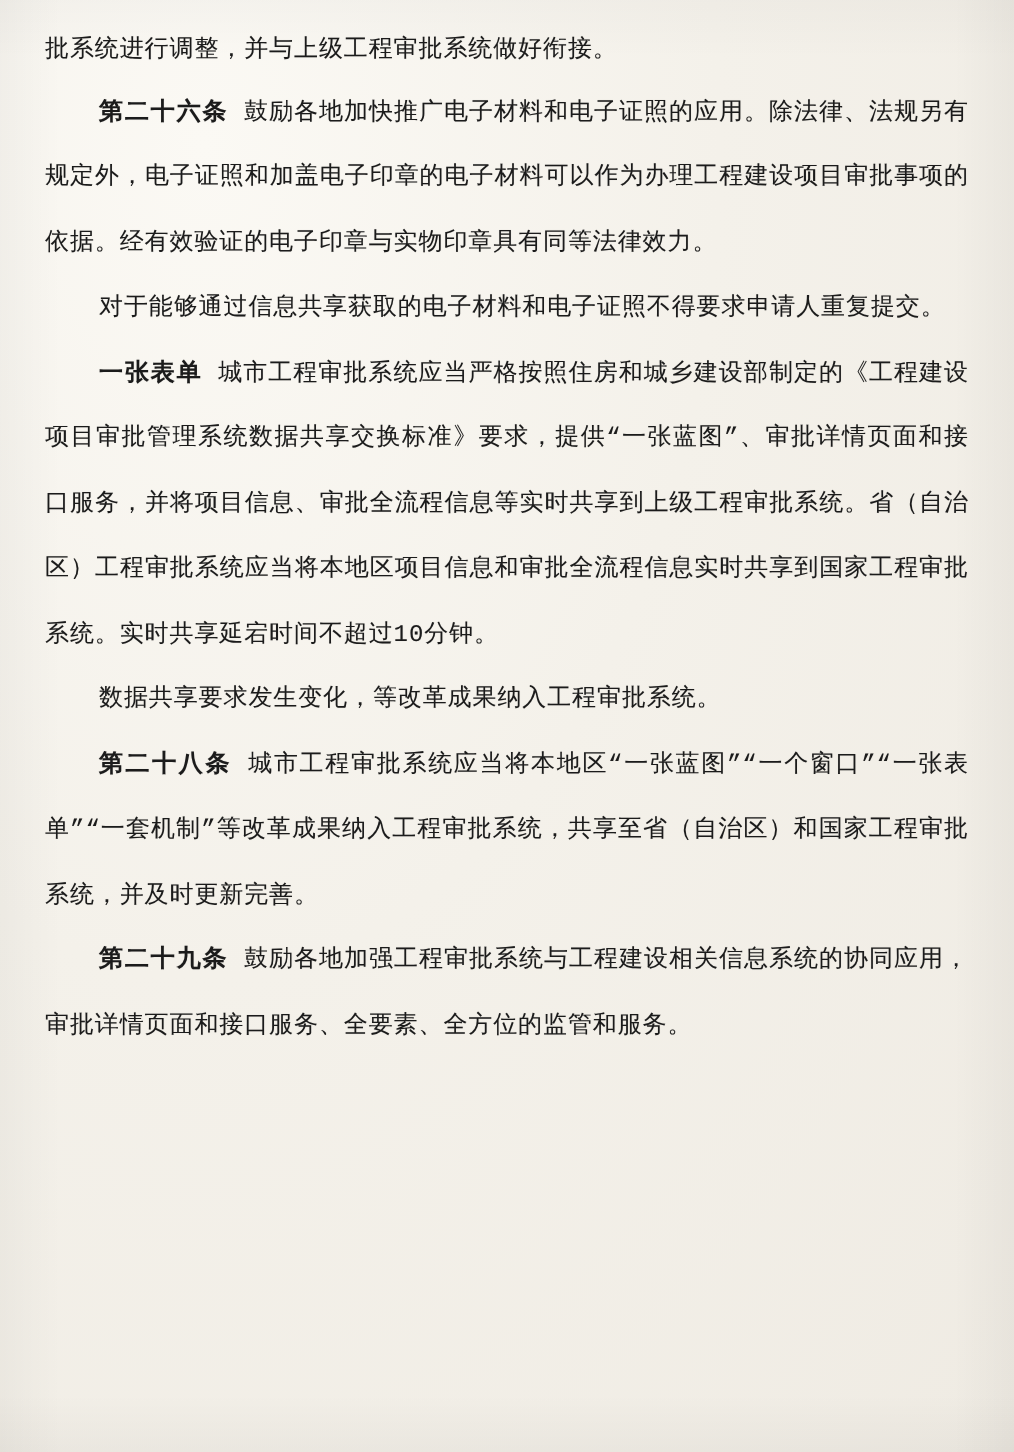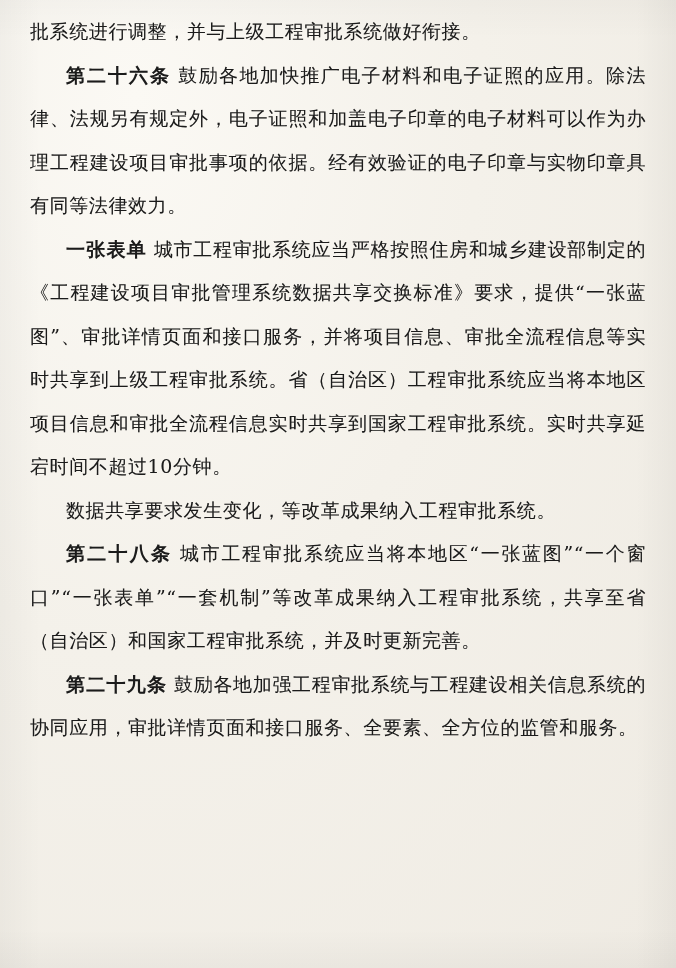--- a/index.html
+++ b/index.html
@@ -31,31 +31,32 @@
       linear-gradient(90deg, rgba(0,0,0,0.030) 0%, rgba(0,0,0,0.0) 6%, rgba(0,0,0,0.0) 94%, rgba(0,0,0,0.035) 100%),
       linear-gradient(180deg, rgba(0,0,0,0.025) 0%, rgba(0,0,0,0.0) 4%, rgba(0,0,0,0.0) 96%, rgba(0,0,0,0.03) 100%);
     pointer-events: none;
   }
   .doc-body {
     position: relative;
     z-index: 2;
   }
   p.para {
     margin: 0;
-    font-size: 19px;
+    font-size: 16px;
     line-height: 43.5px;
     color: #1b1b1b;
     text-align: justify;
     text-justify: inter-character;
     letter-spacing: 0.6px;
     text-indent: 0;
     -webkit-font-smoothing: antialiased;
   }
   p.para.indent {
     text-indent: 36px;
+    font-family: Liberation Mono, monospace;
   }
   .art {
     font-weight: bold;
     letter-spacing: 1.2px;
   }
   
   .doc-body p.para {
     text-shadow: 0 0 0.6px rgba(0,0,0,0.22);
   }
 </style>
@@ -67,20 +68,23 @@
 
     <p class="para">
       <span>批系统进行调整，并与上级工程审批系统做好衔接。</span>
     </p>
 
     <p class="para indent">
       <span class="art">第二十六条</span>
       <span>鼓励各地加快推广电子材料和电子证照的应用。除法律、法规另有规定外，电子证照和加盖电子印章的电子材料可以作为办理工程建设项目审批事项的依据。经有效验证的电子印章与实物印章具有同等法律效力。</span>
     </p>
 
+    <p class="para indent">
+      <span>对于能够通过信息共享获取的电子材料和电子证照不得要求申请人重复提交。</span>
+    </p>
 
     <p class="para indent">
       <span class="art">一张表单</span>
       <span>城市工程审批系统应当严格按照住房和城乡建设部制定的《工程建设项目审批管理系统数据共享交换标准》要求，提供“一张蓝图”、审批详情页面和接口服务，并将项目信息、审批全流程信息等实时共享到上级工程审批系统。省（自治区）工程审批系统应当将本地区项目信息和审批全流程信息实时共享到国家工程审批系统。实时共享延宕时间不超过10分钟。</span>
     </p>
 
     <p class="para indent">
       <span>数据共享要求发生变化，等改革成果纳入工程审批系统。</span>
     </p>
 

